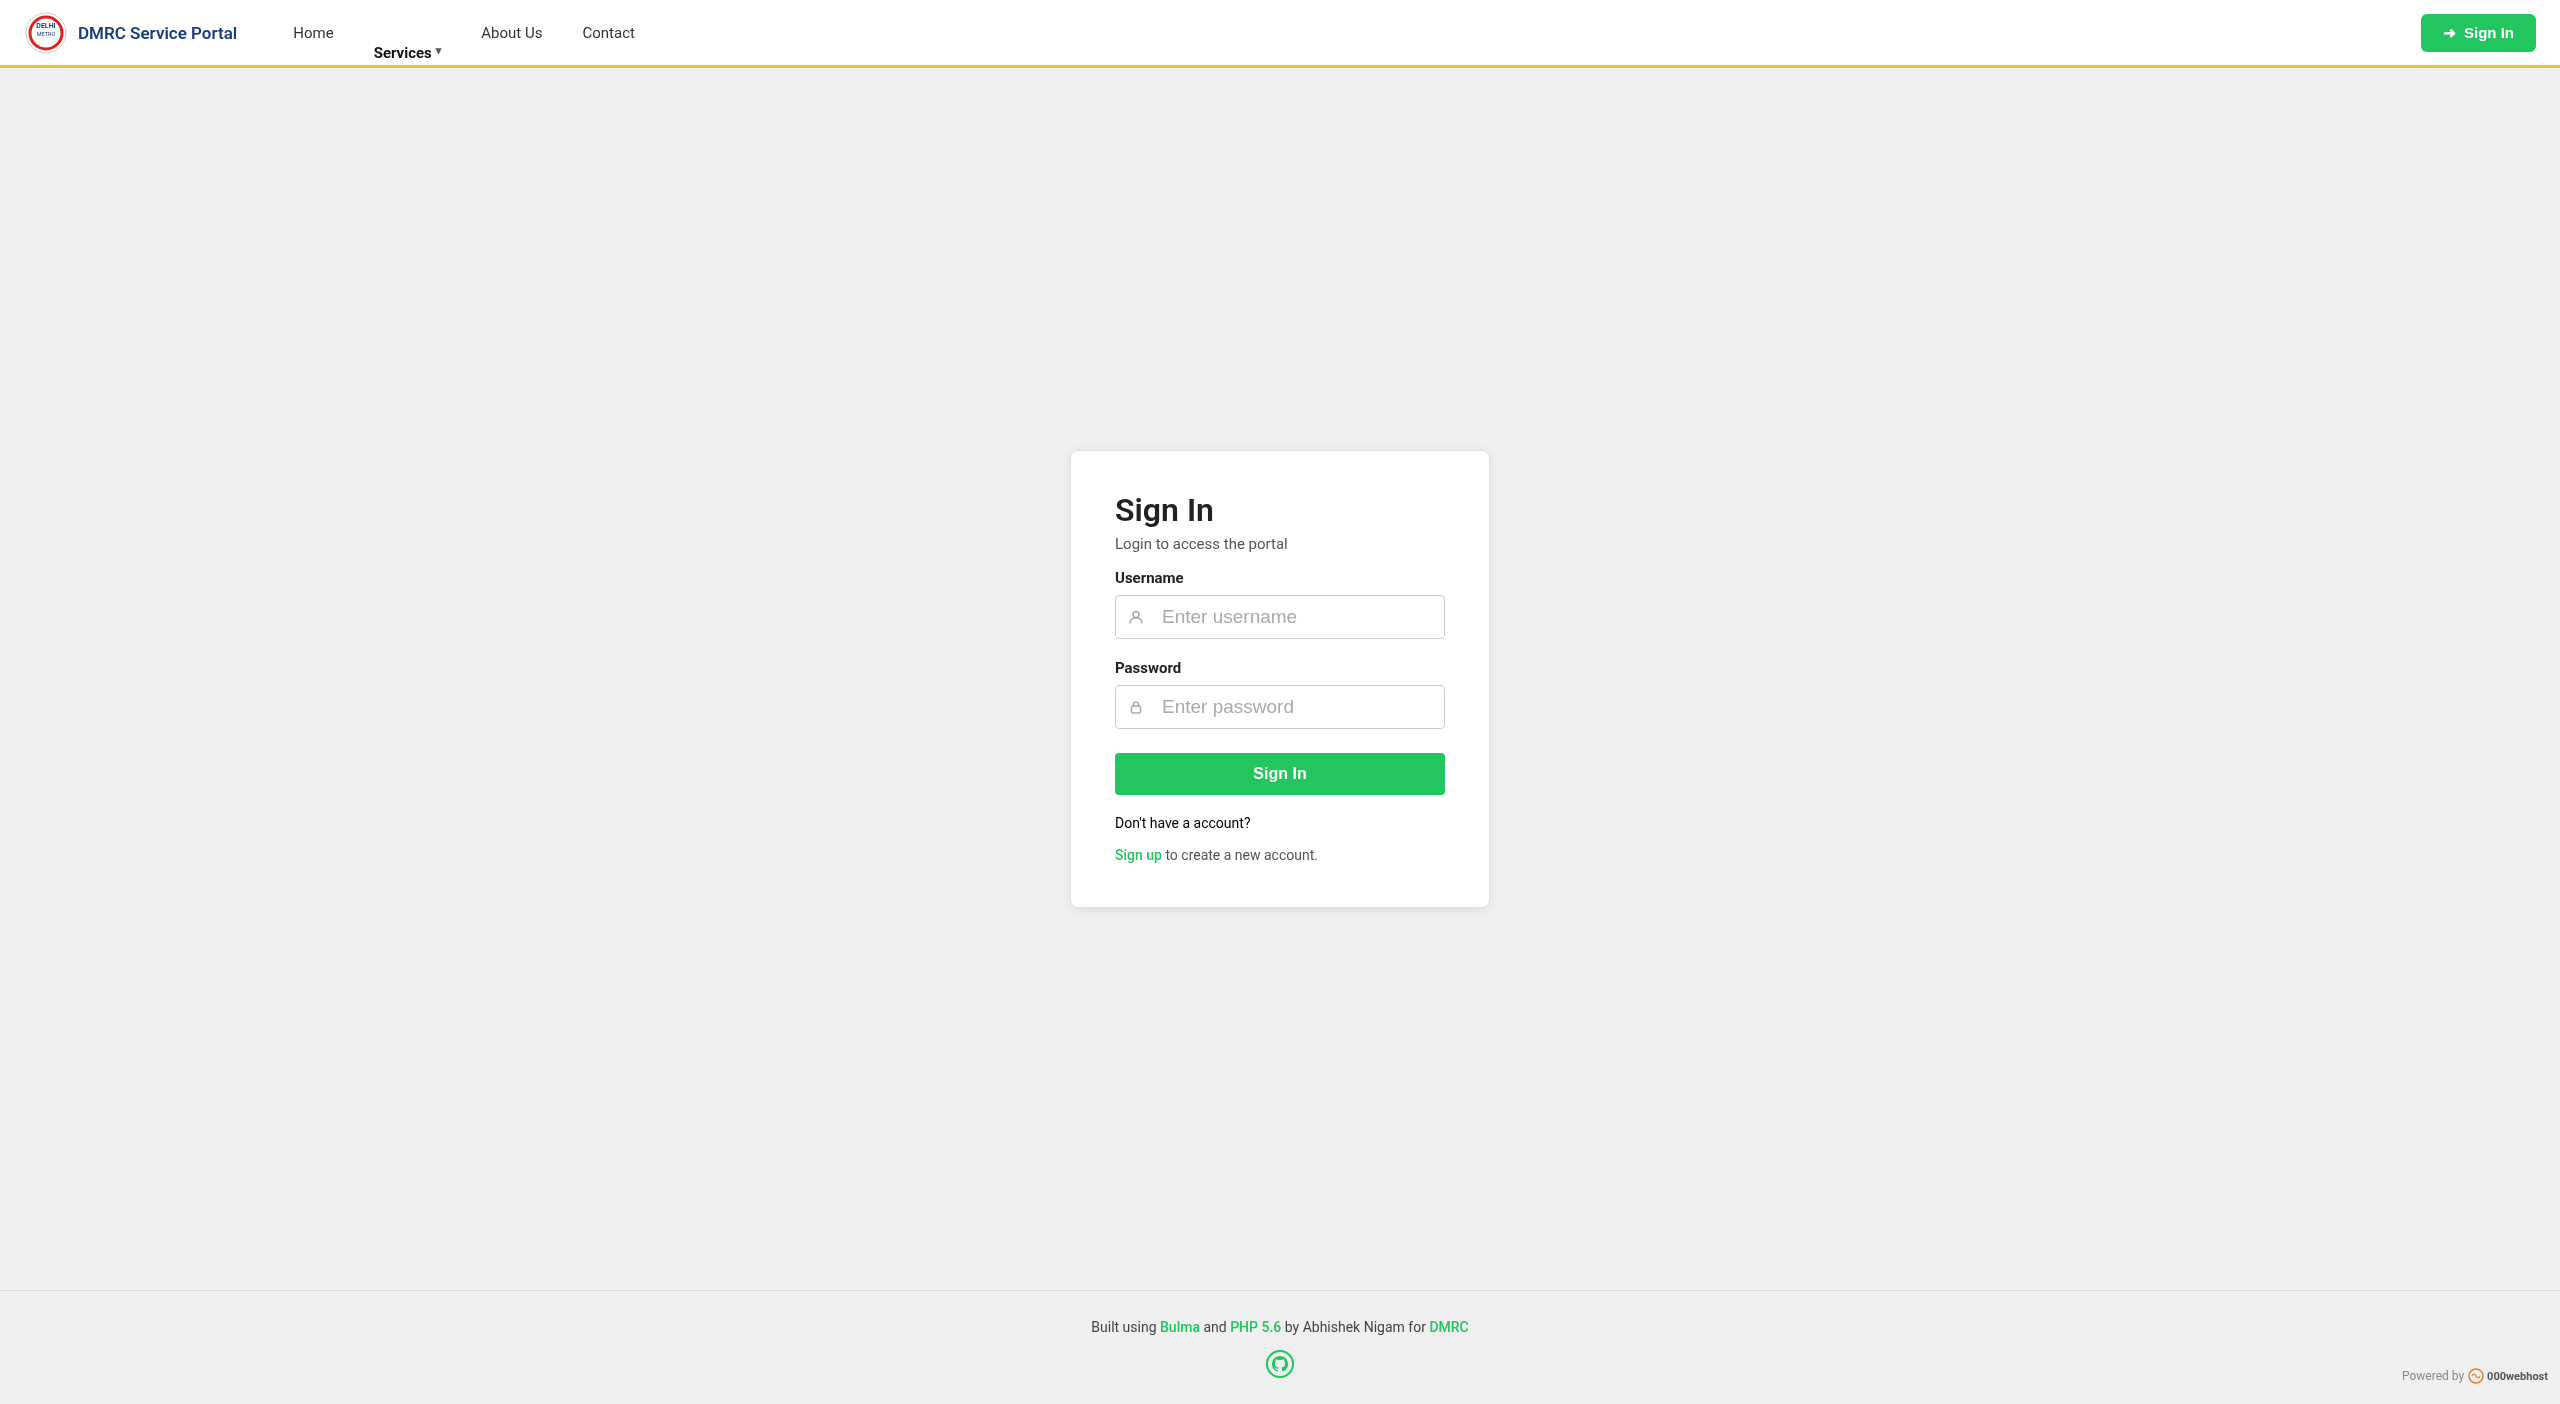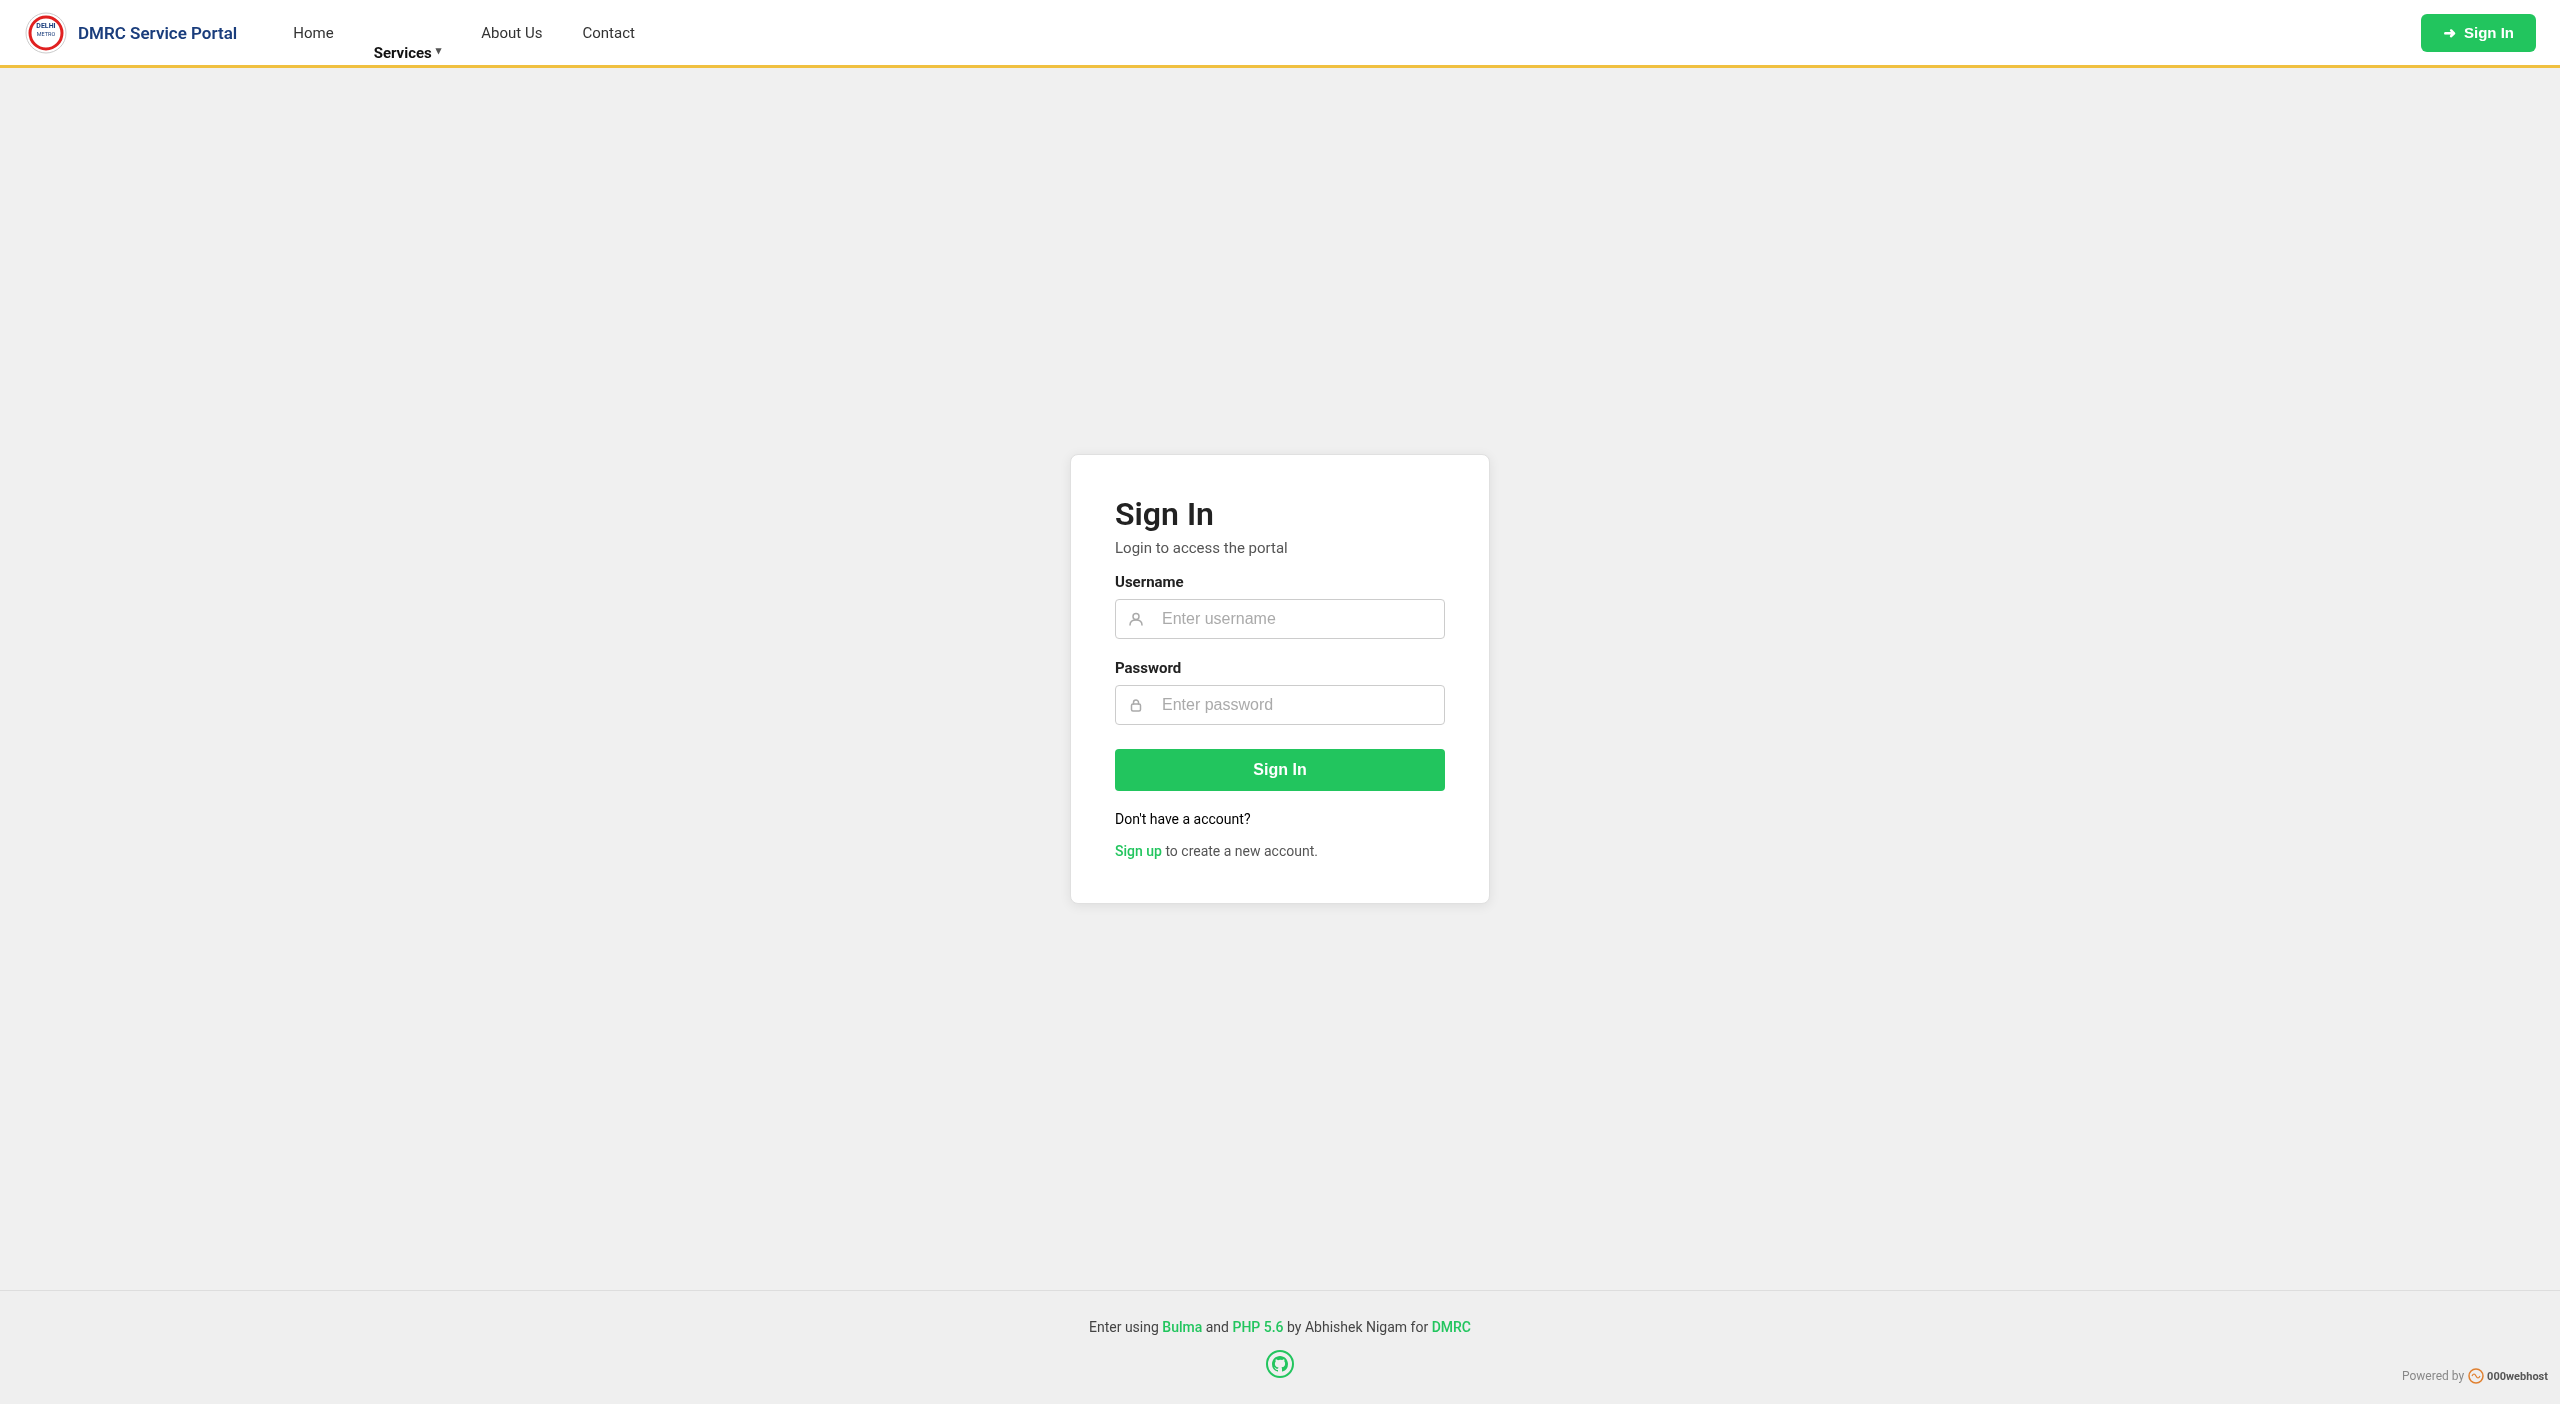--- a/index.html
+++ b/index.html
@@ -153,21 +153,21 @@
       color: #aaa;
       font-size: 16px;
       display: flex;
       align-items: center;
     }
 
     .form-input {
       border: none;
       outline: none;
       padding: 10px 8px;
-      font-size: 16px;
+      font-size: 19px;
       width: 100%;
       color: #333;
       background: transparent;
     }
 
     .form-input::placeholder {
       color: #aaa;
     }
 
     .submit-btn {
@@ -323,21 +323,21 @@
     <p class="signup-text">Don't have a account?</p>
     <p class="signup-link-text">
       <a class="signup-link" href="#">Sign up</a>
       <span>to create a new account.</span>
     </p>
   </div>
 </main>
 
 <footer class="footer">
   <p class="footer-text">
-    <span>Enter using</span>
+    <span>Built using</span>
     <a class="footer-link" href="#"> <span>Bulma</span></a>
     <span>and</span>
     <a class="footer-link" href="#"> <span>PHP 5.6</span></a>
     <span> </span><span>by Abhishek Nigam for</span>
     <a class="footer-link" href="#"> <span>DMRC</span></a>
   </p>
   <div style="cursor:pointer; display:inline-block;">
     <span class="github-icon">
       <svg width="30" height="30" viewBox="0 0 30 30" fill="none" xmlns="http://www.w3.org/2000/svg">
         <circle cx="15" cy="15" r="13" stroke="#22c55e" stroke-width="2"></circle>

